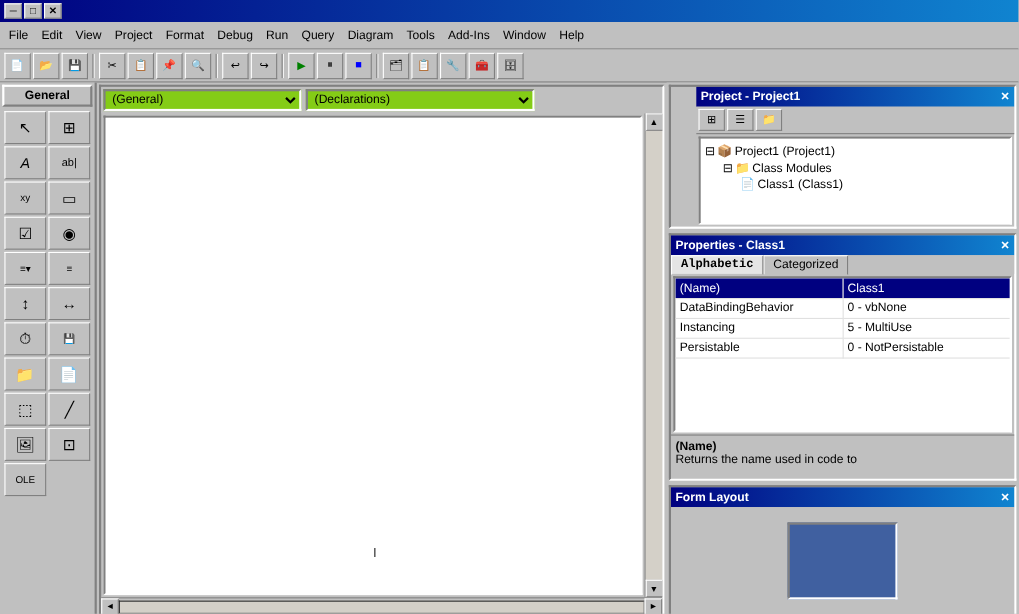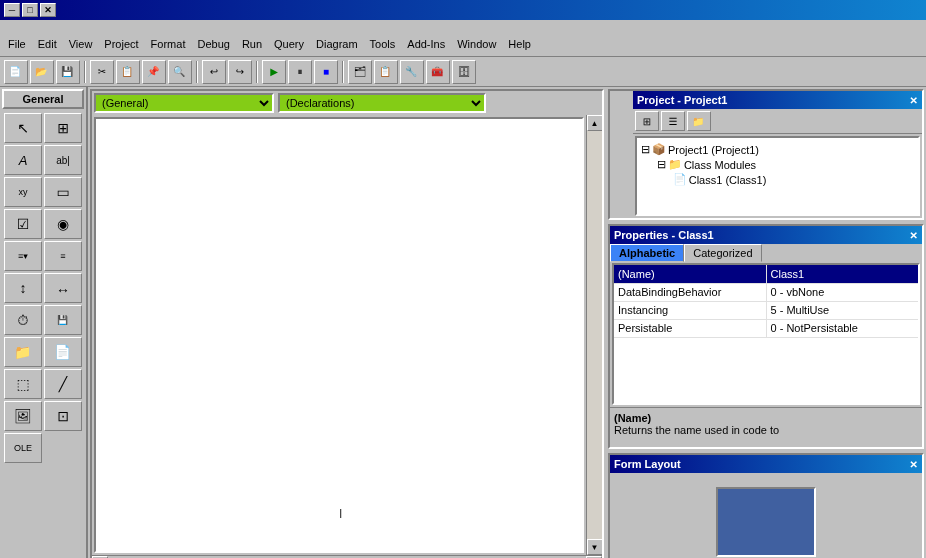--- a/index.html
+++ b/index.html
@@ -42,21 +42,20 @@
     .app-icon { width: 14px; height: 14px; background: #c0c0c0; border: 1px solid #808080; font-size: 8px; display: flex; align-items: center; justify-content: center; }
 
     
     .menu-bar {
       background: #c0c0c0;
       height: 20px;
       display: flex;
       align-items: center;
       border-bottom: 1px solid #808080;
       padding: 12px 2px;
-      margin-top: 12px;
     }
     .menu-item {
       padding: 2px 6px;
       font-size: 11px;
       cursor: pointer;
       color: black;
     }
 
     
     .toolbar {
@@ -320,24 +319,25 @@
     .props-tab {
       padding: 2px 8px;
       font-size: 11px;
       border: 1px solid;
       border-color: #fff #808080 transparent #fff;
       cursor: pointer;
       background: #c0c0c0;
       margin-bottom: -1px;
     }
     .props-tab.active {
-      background: #3b82f6;
+      background: #e5e5e5;
       border-bottom-color: #c0c0c0;
       font-weight: bold;
       z-index: 1;
+      font-family: Liberation Mono, monospace;
     }
     .props-grid {
       background: white;
       flex: 1;
       overflow: hidden;
       border: 2px solid;
       border-color: #808080 #fff #fff #808080;
       margin: 2px;
     }
     .props-table {

